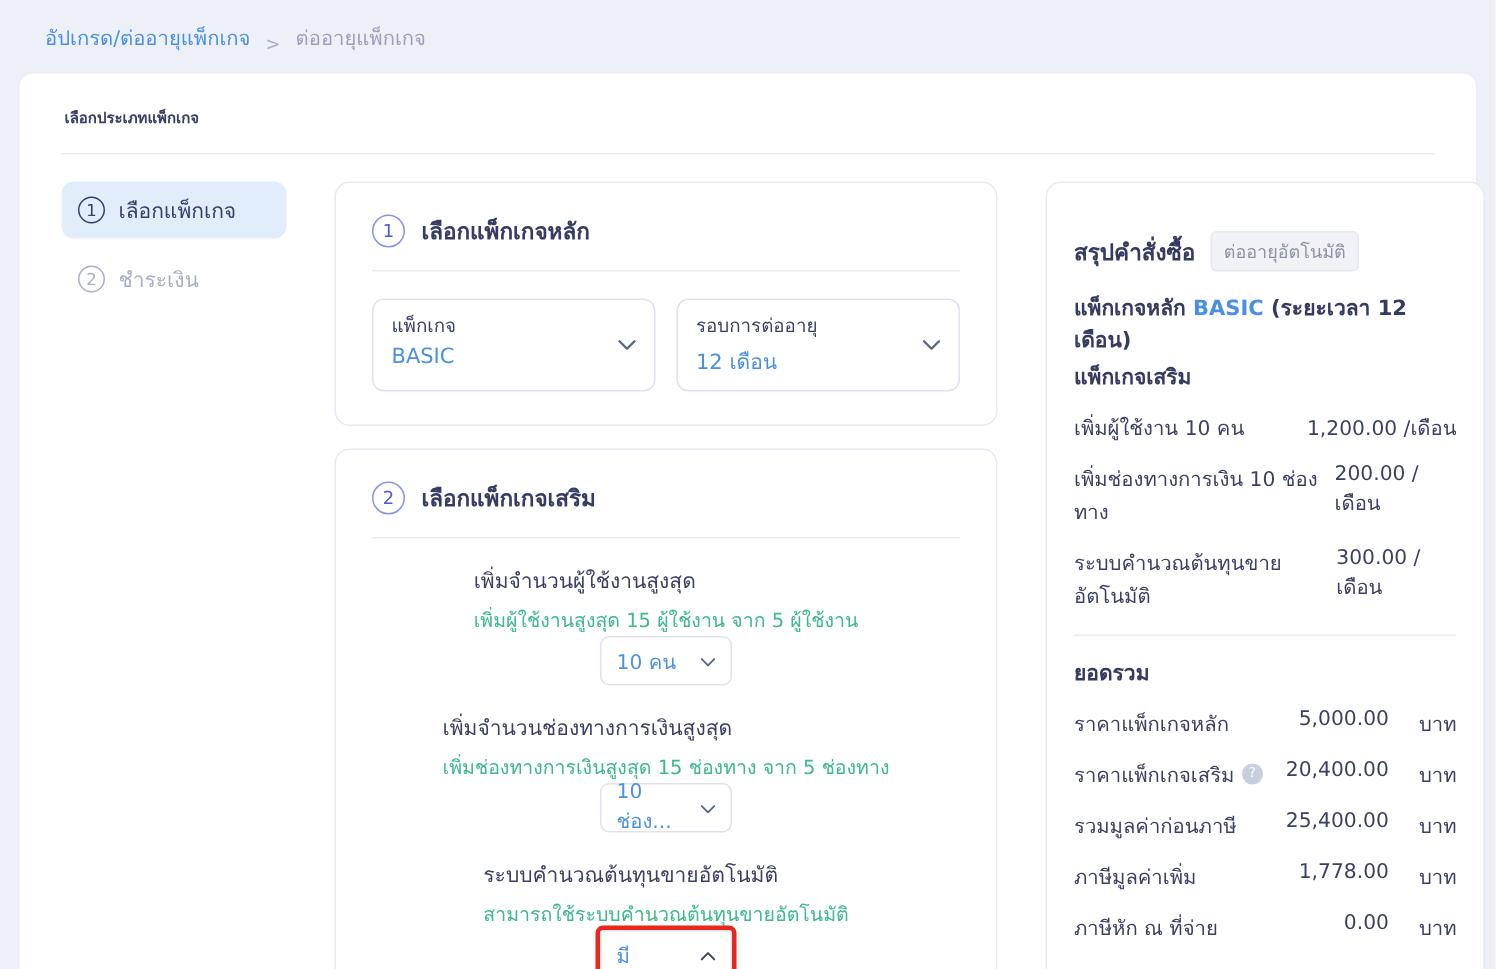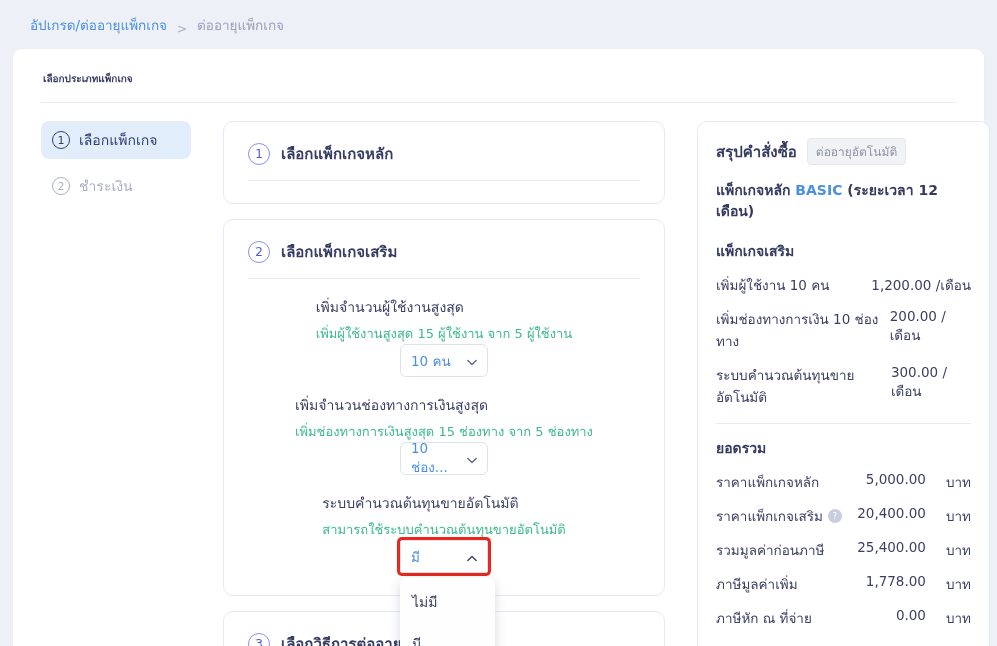--- a/index.html
+++ b/index.html
@@ -65,26 +65,26 @@
   .select-sm.annotated { box-shadow:0 0 0 3px #e8271d; border-radius:2px; }
   .dropdown-menu {
     position:absolute; top:38px; left:0; width:95px; background:#fefefe;
     border-radius:6px; box-shadow:0 3px 12px rgba(45,55,90,.18); z-index:30; padding:3px 0;
   }
   .dropdown-item { padding:10px 12px; font-size:14px; color:#3a3f63; cursor:pointer; }
 
   
   .summary-col { width:293px; flex-shrink:0; }
   .summary-card { border:1px solid #e6e9f2; border-radius:10px; padding:16px 18px 20px; background:#fff; }
-  .sum-head { display:flex; align-items:center; gap:10px; }
+  .sum-head { display:flex; align-items:center; gap:10px;margin-top:16px; }
   .sum-title { font-size:15px; font-weight:bold; color:#353b60; }
   .sum-badge { background:#f1f2f5; border:1px solid #e6e8ee; color:#8d93a6; font-size:12px; padding:3px 8px; border-radius:4px; }
   .pkg-line { font-size:14px; font-weight:bold; color:#353b60; margin-top:15px; line-height:1.5; }
   .pkg-name { color:#4a90e2; }
-  .sum-subtitle { font-size:14px; font-weight:bold; color:#353b60; margin-top:18px; }
+  .sum-subtitle { font-size:14px; font-weight:bold; color:#353b60; margin-top:2px; }
   .sum-row { display:flex; justify-content:space-between; margin-top:12px; font-size:13.5px; color:#3a3f63; }
   .sum-row .name { display:flex; align-items:center; }
   .sum-divider { border:none; border-top:1px solid #e9ebf3; margin:15px 0 13px; }
   .info-icon {
     display:inline-flex; width:14px; height:14px; border-radius:50%; background:#c9cede; color:#fff;
     font-size:9px; align-items:center; justify-content:center; margin-left:5px; cursor:pointer;
   }
   .money { display:flex; gap:20px; }
   .due-box {
     background:#343a64; border-radius:8px; color:#fff; display:flex; justify-content:space-between;
@@ -116,20 +116,40 @@
         <span>ชำระเงิน</span>
       </div>
     </div>
 
     <div class="middle">
 
       <div class="section-card">
         <div class="sec-head">
           <span class="sec-num">1</span>
           <span class="sec-title">เลือกแพ็กเกจหลัก</span>
+        </div>
+        <div class="select-row">
+          <div class="select-lg">
+            <div class="lbl">แพ็กเกจ</div>
+            <div class="val">BASIC</div>
+            <span class="chev">
+              <svg width="12" height="8" viewBox="0 0 12 8">
+                  <path d="M1 1.5 L6 6.5 L11 1.5" fill="none" stroke="#5c6784" stroke-width="1.6" stroke-linecap="round" stroke-linejoin="round"></path>
+                </svg>
+            </span>
+          </div>
+          <div class="select-lg">
+            <div class="lbl">รอบการต่ออายุ</div>
+            <div class="val">12 เดือน</div>
+            <span class="chev">
+              <svg width="12" height="8" viewBox="0 0 12 8">
+                  <path d="M1 1.5 L6 6.5 L11 1.5" fill="none" stroke="#5c6784" stroke-width="1.6" stroke-linecap="round" stroke-linejoin="round"></path>
+                </svg>
+            </span>
+          </div>
         </div>
       </div>
 
       <div class="section-card">
         <div class="sec-head">
           <span class="sec-num">2</span>
           <span class="sec-title">เลือกแพ็กเกจเสริม</span>
         </div>
 
         <div class="addon-row">

